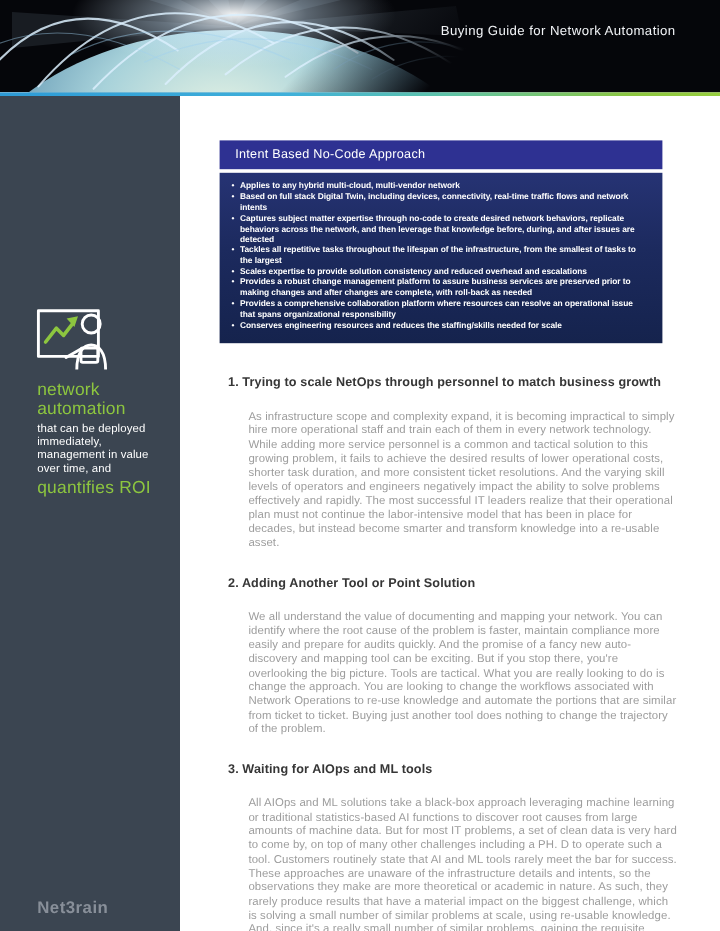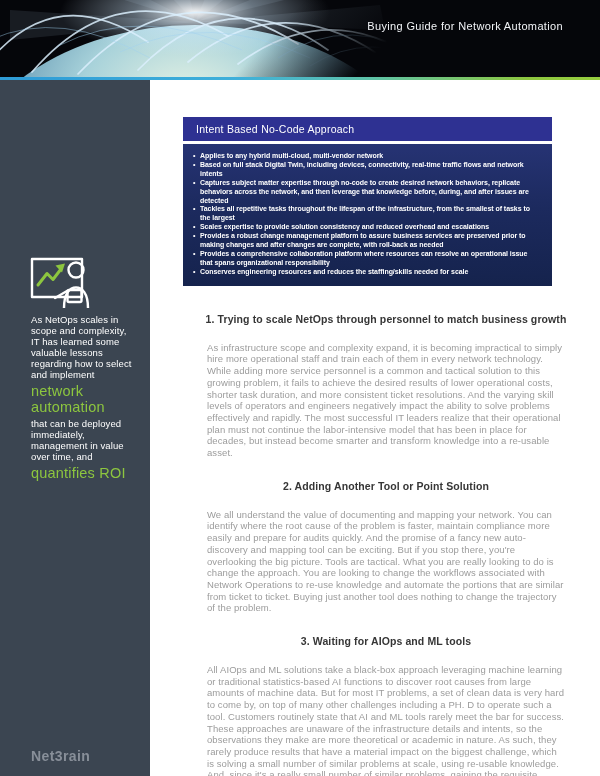--- a/index.html
+++ b/index.html
@@ -53,21 +53,21 @@
   .bullet-box ul { margin:0; padding:0; list-style:none; }
   .bullet-box li {
     position:relative; padding-left:7px;
     color:#ffffff; font-size:7px; line-height:8.9px; letter-spacing:-0.05px;
     font-weight:bold;
   }
   .bullet-box li::before { content:"\2022"; position:absolute; left:0; top:0; }
 
   .sec { margin:21px 20px 0 40px; width:392px; }
   .sec.first { margin-top:27px; }
-  .sec-heading { margin:0 0 4px 0; color:#363636; font-size:10.5px; font-weight:bold; letter-spacing:0.1px;text-align:center; }
+  .sec-heading { margin:0 0 4px 0; color:#363636; font-size:10.5px; font-weight:bold; letter-spacing:0.1px; }
   .sec-body { margin:17px; color:#9C9C9C; font-size:9.5px; line-height:11.7px; letter-spacing:0.08px; }
 </style>
 </head>
 <body>
 
 <div class="page">
 
   <div class="hero">
     <svg width="600" height="77" viewBox="0 0 600 77">
       <defs>
@@ -140,21 +140,20 @@
           <path d="M38,35 L26,42"></path>
         </g>
         <g fill="none" stroke="#8DC63F" stroke-width="3" stroke-linecap="round" stroke-linejoin="round">
           <path d="M9,29 L18,17.5 L24,23.5 L32,13"></path>
         </g>
         <polygon fill="#8DC63F" points="36,7.5 26.5,9.5 33,16.5"></polygon>
       </svg>
     </div>
 
     <div class="side-text">
-      <p>As NetOps scales in scope and complexity, IT has learned some valuable lessons regarding how to select and implement</p>
       <div class="side-big">network automation</div>
       <p>that can be deployed immediately, management in value over time, and</p>
       <div class="side-big">quantifies ROI</div>
     </div>
 
     <div class="side-logo">
       <span>Net</span><span class="b3">3</span><span>rain</span>
     </div>
   </aside>
 

